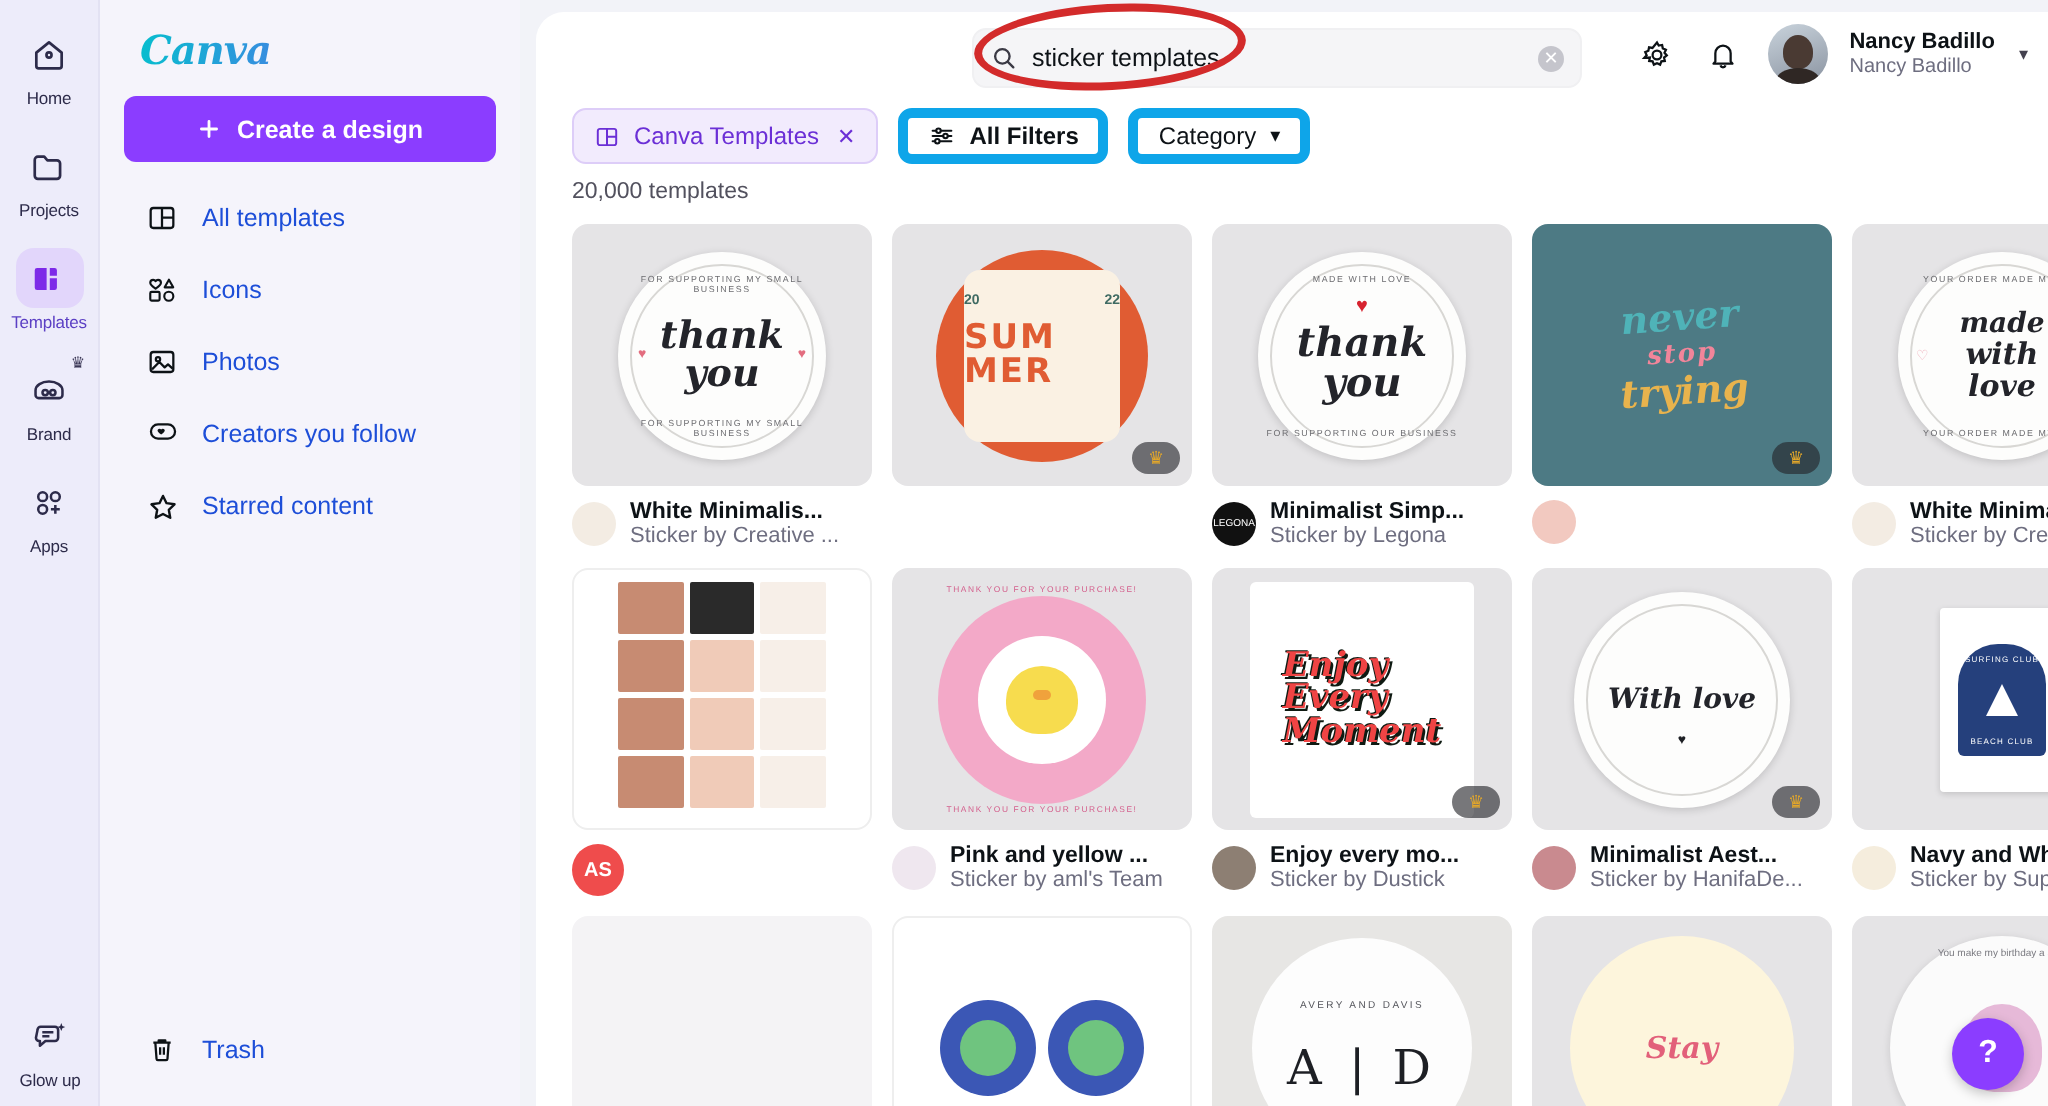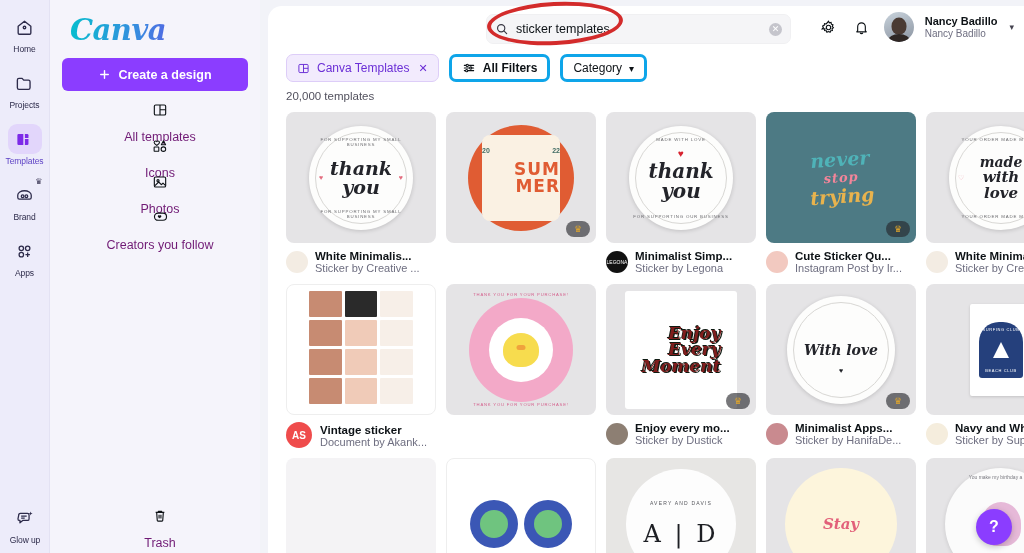--- a/index.html
+++ b/index.html
@@ -38,21 +38,21 @@
 
   
   .sidebar {
     width: 210px; flex: 0 0 210px; height: 553px;
     background: #f5f4fb;
     padding: 10px 12px 0 12px;
     position: relative;
   }
   .logo {
     font-family: "DejaVu Serif", serif;
-    font-style: italic; font-weight: bold; font-size: 29px;
+    font-style: italic; font-weight: bold; font-size: 20px;
     background: linear-gradient(95deg, #00c4cc 0%, #3a8ae0 42%, #7d2ae8 85%);
     -webkit-background-clip: text; background-clip: text; color: transparent;
     padding: 3px 0 0 8px; letter-spacing: -0.5px;
   }
   .btn-create {
     margin-top: 11px; height: 33px; width: 100%;
     background: #8b3dff; color: #fff; border: none; border-radius: 6px;
     font-size: 12.5px; font-weight: bold; cursor: pointer;
     display: flex; align-items: center; justify-content: center; gap: 7px;
     font-family: "Liberation Sans", sans-serif;
@@ -61,21 +61,21 @@
     margin-top: 8px; height: 31px; width: 100%;
     background: #ffffff; color: #0d1216; border: none; border-radius: 6px;
     font-size: 12px; font-weight: bold; cursor: pointer;
     display: flex; align-items: center; justify-content: center; gap: 8px;
     font-family: "Liberation Sans", sans-serif;
   }
   .nav { margin-top: 10px; }
   .nav-item {
     display: flex; align-items: center; gap: 11px;
     height: 36px; padding-left: 10px; border-radius: 7px; cursor: pointer;
-    font-size: 12.5px; color: #701a75; flex-direction: column;
+    font-size: 12.5px; color: #1d4ed8;
   }
   .nav-ico { width: 18px; height: 18px; display: flex; align-items: center; justify-content: center; color: #0d1216; flex: 0 0 18px; }
   .trash-row { position: absolute; bottom: 10px; left: 12px; width: 186px; }
 
   
   .main {
     flex: 1; height: 538px; position: relative;
     background: #f2f3f8;
     padding-left: 8px; padding-top: 6px;
   }
@@ -125,21 +125,21 @@
   .usub { font-size: 10px; color: #6e6e80; }
   .chev { font-size: 9px; color: #44424f; margin-left: 1px; }
 
   
   .filters { display: flex; align-items: center; gap: 10px; padding: 2px 0 0 18px; }
   .chip {
     height: 28px; border-radius: 7px; display: flex; align-items: center; gap: 7px;
     padding: 0 10px; font-size: 12px; cursor: pointer; border: 1px solid transparent;
   }
   .chip.selected { background: #f2ebfd; color: #6b2fd6; border-color: #ddcdf8; }
-  .chip.plain { background: #fff; border: 3px solid #0ea5e9; color: #0d1216; font-weight: bold; }
+  .chip.plain { background: #fff; border: 5px solid #0ea5e9; color: #0d1216; font-weight: bold; }
   .chip .x { font-size: 11px; margin-left: 2px; }
   .count { font-size: 11.5px; color: #52515e; padding: 8px 0 0 18px; }
 
   
   .grid {
     position: absolute; left: 18px; right: 0; top: 106px; bottom: 0;
     display: grid; grid-template-columns: repeat(5, 150px); gap: 10px 10px;
     overflow: hidden;
   }
   .card { width: 150px; cursor: pointer; }
@@ -180,21 +180,21 @@
   }
   .arc-top { top: 11px; } .arc-bot { bottom: 11px; }
   .mini-heart { color: #e36d7f; font-size: 7px; position: absolute; }
 
   .summer {
     width: 106px; height: 106px; border-radius: 50%; background: #e05c33;
     display: flex; align-items: center; justify-content: center; position: relative;
   }
   .summer-in {
     width: 78px; height: 86px; background: #faf1e3; border-radius: 8px;
-    display: flex; flex-direction: column; align-items: flex-end; justify-content: center; gap: 1px;
+    display: flex; flex-direction: column; align-items: flex-start; justify-content: center; gap: 1px;
   }
   .summer-txt { font-size: 17px; font-weight: bold; color: #e05c33; letter-spacing: 1px; line-height: .95; font-family: "DejaVu Sans", sans-serif;}
   .summer-yr { font-size: 7px; color: #3f6b63; position: absolute; top: 22px; font-weight: bold;}
   .never {
     transform: rotate(-4deg); text-align: center;
     font-family: "DejaVu Serif", serif; font-style: italic; font-weight: bold;
   }
   .n1 { font-size: 19px; color: #4fb3b8; } .n2 { font-size: 13px; color: #f2859a; letter-spacing:1px;} .n3 { font-size: 19px; color: #e8b34d; }
 
   .moodboard { width: 112px; height: 125px; background: #fff; border-radius: 3px; padding: 4px; display: grid; grid-template-columns: repeat(3,1fr); grid-auto-rows: 26px; gap: 3px; }
@@ -205,21 +205,21 @@
   .pinkround .inner { width: 64px; height: 64px; border-radius: 50%; background: #fff; display: flex; align-items: center; justify-content: center; }
   .duck { width: 36px; height: 34px; background: #f7dc4e; border-radius: 50% 50% 45% 45%; position: relative; }
   .duck::after { content:""; position: absolute; left: 50%; top: 12px; transform: translateX(-50%); width: 9px; height: 5px; background: #f0a23c; border-radius: 3px;}
 
   .enjoy {
     width: 112px; height: 118px; background: #fff; border-radius: 3px;
     display: flex; align-items: center; justify-content: center;
   }
   .enjoy-t {
     font-family: "DejaVu Serif", serif; font-style: italic; font-weight: bold;
-    font-size: 17px; line-height: .97; color: #7f1d1d; text-align: right;
+    font-size: 17px; line-height: .97; color: #ef4444; text-align: left;
     text-shadow: 1.3px 1.3px 0 #0f1a12, -0.6px -0.6px 0 #0f1a12;
   }
 
   .navybadge { width: 62px; height: 92px; background: #fff; border-radius: 2px; display:flex; align-items:center; justify-content:center; box-shadow: 0 1px 3px rgba(0,0,0,.15);}
   .navybadge .b { width: 44px; height: 56px; background: #25407c; border-radius: 20px 20px 3px 3px; position: relative; }
   .navybadge .b::after { content:""; position:absolute; left:50%; top:20px; transform:translateX(-50%); width:0;height:0;border-left:8px solid transparent;border-right:8px solid transparent;border-bottom:16px solid #fff;}
 
   .earthwrap { width: 130px; height: 105px; background: #fff; border-radius: 5px; display:flex;align-items:center;justify-content:center;gap:6px;}
   .earth { width: 48px; height: 48px; border-radius: 50%; background: #3b57b5; display:flex;align-items:center;justify-content:center;}
   .earth .globe { width: 28px; height:28px;border-radius:50%;background:#6fc47f;}
@@ -379,20 +379,28 @@
       <div class="nav-item">
         <span class="nav-ico">
           <svg width="17" height="17" viewBox="0 0 24 24" fill="none" stroke="#0d1216" stroke-width="1.6" stroke-linejoin="round">
             <path d="M3.5 9.5c0-2.8 2.2-5 5-5h7c2.8 0 5 2.2 5 5s-2.2 5-5 5h-7c-2.8 0-5-2.2-5-5z"></path>
             <path d="M8.4 8.1c.6-.7 1.7-.7 2.3 0 .6-.7 1.7-.7 2.3 0 .7.8.1 2-2.3 3.6-2.4-1.6-3-2.8-2.3-3.6z" fill="#0d1216" stroke="none"></path>
           </svg>
         </span>
         <span>Creators you follow</span>
       </div>
 
+      <div class="nav-item">
+        <span class="nav-ico">
+          <svg width="17" height="17" viewBox="0 0 24 24" fill="none" stroke="#0d1216" stroke-width="1.7" stroke-linejoin="round">
+            <path d="M12 4.2l2.5 5.1 5.6.8-4 3.9 1 5.6-5.1-2.7-5.1 2.7 1-5.6-4-3.9 5.6-.8z"></path>
+          </svg>
+        </span>
+        <span>Starred content</span>
+      </div>
     </div>
 
     <div class="trash-row">
       <div class="nav-item">
         <span class="nav-ico">
           <svg width="16" height="16" viewBox="0 0 24 24" fill="none" stroke="#0d1216" stroke-width="1.7" stroke-linejoin="round">
             <path d="M5.5 6.5h13M9.5 6.5V4.8h5v1.7M7 6.5l.9 12.2a1 1 0 0 0 1 .9h6.2a1 1 0 0 0 1-.9L17 6.5"></path>
             <path d="M10.6 10v5.6M13.4 10v5.6"></path>
           </svg>
         </span>
@@ -533,24 +541,20 @@
           <div class="thumb" style="background:#4d7a84">
             <div class="never">
               <div class="n1">never</div>
               <div class="n2">stop</div>
               <div class="n3">trying</div>
             </div>
             <div class="crown">♛</div>
           </div>
           <div class="card-meta">
             <div class="card-av" style="background:#f2c9c0"></div>
-            <div class="card-txt">
-              <div class="card-title">Cute Sticker Qu...</div>
-              <div class="card-sub">Instagram Post by Ir...</div>
-            </div>
           </div>
         </div>
 
         <div class="card">
           <div class="thumb">
             <div class="circ">
               <div class="ring"></div>
               <div class="arc-top">YOUR ORDER MADE MY DAY</div>
               <div class="script" style="font-size:14px">made</div>
               <div class="script" style="font-size:15px;margin-top:-2px">with</div>
@@ -581,37 +585,40 @@
               <div class="mb"></div>
                 <div class="mb l"></div>
                 <div class="mb w"></div>
               <div class="mb"></div>
                 <div class="mb l"></div>
                 <div class="mb w"></div>
             </div>
           </div>
           <div class="vintage-meta" style="margin-top:7px">
             <div class="vintage-av">AS</div>
-            <div class="card-txt">
-              <div class="card-title">Vintage sticker</div>
-              <div class="card-sub">Document by Akank...</div>
-            </div>
           </div>
         </div>
 
         <div class="card">
           <div class="thumb">
             <div class="pinkround">
               <div class="arc-top" style="color:#d4608d;font-size:4.2px;top:8px">THANK YOU FOR YOUR PURCHASE!</div>
               <div class="inner">
                   <div class="duck"></div>
                 </div>
               <div class="arc-bot" style="color:#d4608d;font-size:4.2px;bottom:8px">THANK YOU FOR YOUR PURCHASE!</div>
             </div>
           </div>
+          <div class="card-meta">
+            <div class="card-av" style="background:#efe7ef"></div>
+            <div class="card-txt">
+              <div class="card-title">Pink and yellow ...</div>
+              <div class="card-sub">Sticker by aml's Team</div>
+            </div>
+          </div>
         </div>
 
         <div class="card">
           <div class="thumb">
             <div class="enjoy">
               <div class="enjoy-t">
                 <div>Enjoy</div>
                 <div>Every</div>
                 <div>Moment</div>
               </div>
@@ -632,21 +639,21 @@
             <div class="circ" style="width:108px;height:108px">
               <div class="ring"></div>
               <div class="script" style="font-size:14px">With love</div>
               <span class="mini-heart" style="left:50%;transform:translateX(-50%);bottom:30px;color:#1d1f24;font-size:7px">♥</span>
             </div>
             <div class="crown">♛</div>
           </div>
           <div class="card-meta">
             <div class="card-av" style="background:#c98a8f"></div>
             <div class="card-txt">
-              <div class="card-title">Minimalist Apps...</div>
+              <div class="card-title">Minimalist Aest...</div>
               <div class="card-sub">Sticker by HanifaDe...</div>
             </div>
           </div>
         </div>
 
         <div class="card">
           <div class="thumb">
             <div class="navybadge">
               <div class="b">
                 <div style="position:absolute;top:5px;left:0;right:0;text-align:center;font-size:4px;color:#fff;letter-spacing:.6px">SURFING CLUB</div>

